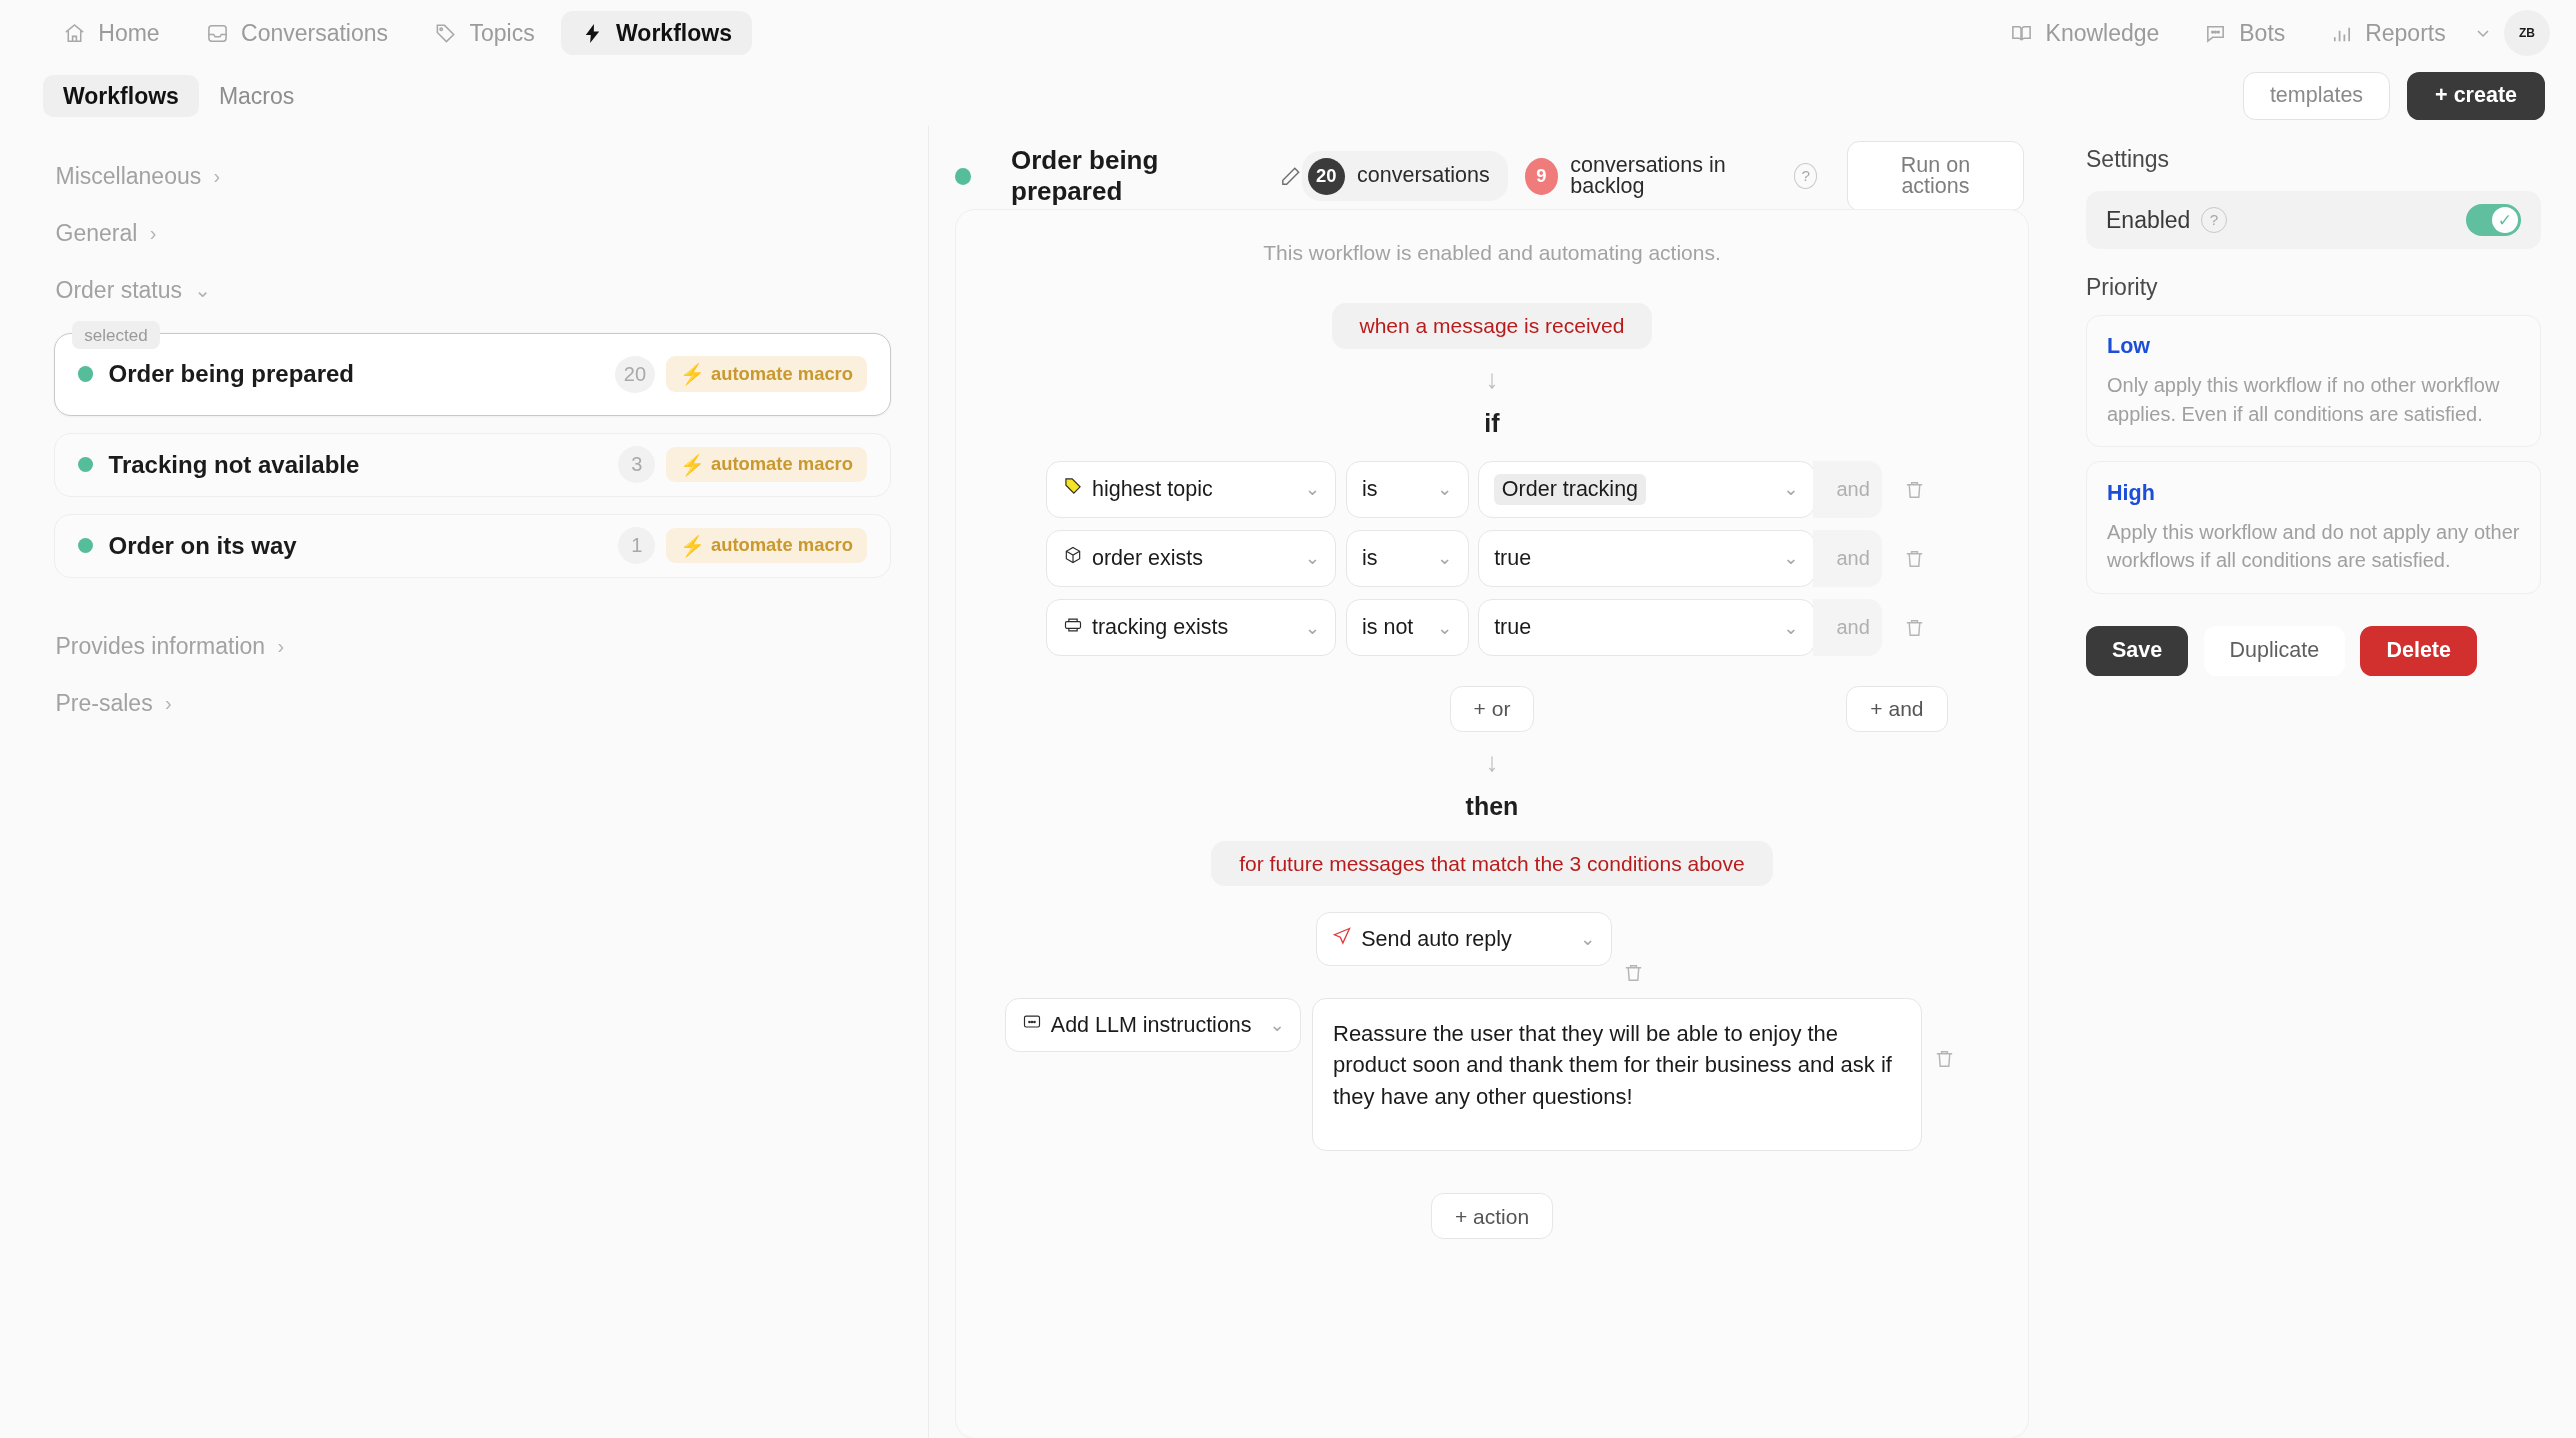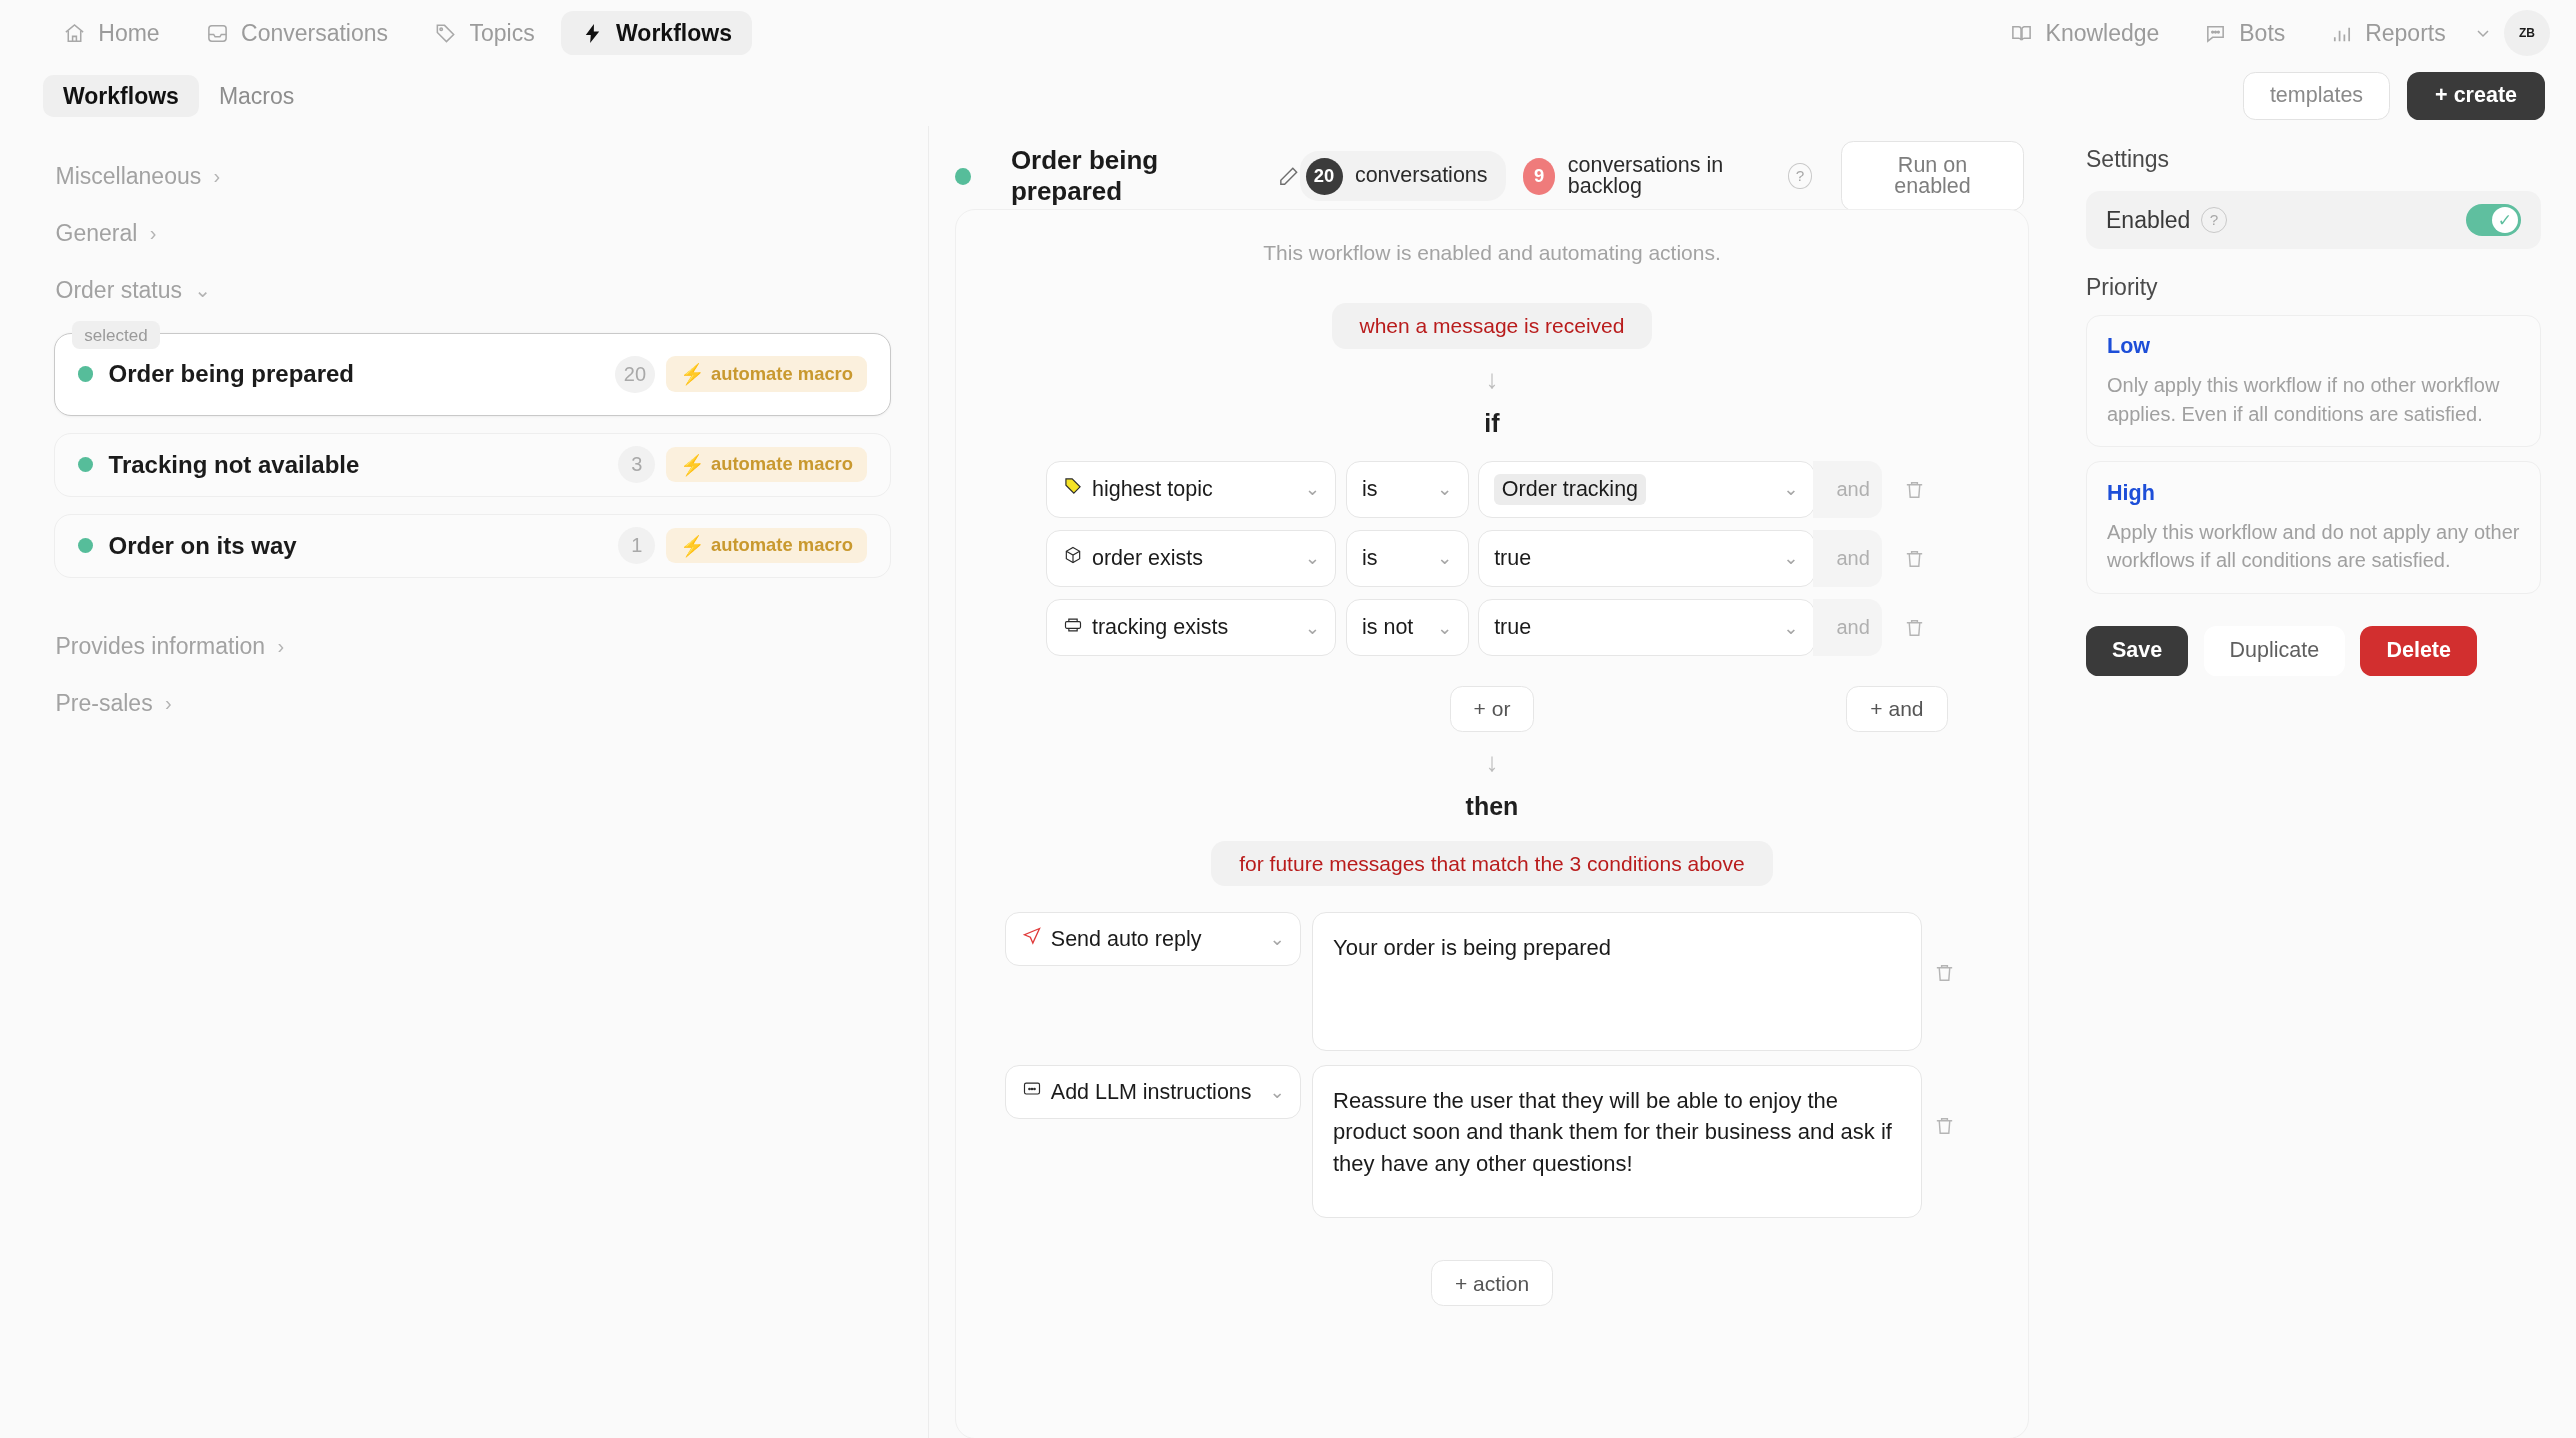--- a/index.html
+++ b/index.html
@@ -413,21 +413,21 @@
         <span class="ch-right">
           <span class="pill-chip">
             <span class="chip-num-dark">20</span>
             <span>conversations</span>
           </span>
           <span class="pill-chip" style="background:transparent;">
             <span class="chip-num-red">9</span>
             <span>conversations in backlog</span>
             <span class="qmark">?</span>
           </span>
-          <button class="btn-run">Run on enabled</button>
+          <button class="btn-run">Run on actions</button>
         </span>
       </div>
 
       <div class="canvas">
         <div class="enabled-note">This workflow is enabled and automating actions.</div>
         <div class="gray-pill">when a message is received</div>
         <div class="arrow-down">↓</div>
         <div class="kw">if</div>
 
         <div class="cond-list">
@@ -528,21 +528,20 @@
           <div class="act-row">
             <div class="act-sel">
               <span>
                 <svg width="20" height="20" viewBox="0 0 24 24" fill="none" stroke="#e03a3a" stroke-width="1.6">
                     <path d="M21 3L3 10.5l7 3 3 7z"></path>
                   </svg>
               </span>
               <span>Send auto reply</span>
               <span class="cz">⌄</span>
             </div>
-            <textarea class="act-text t1" style="">Your order is being prepared</textarea>
             <div class="act-trash">
               <svg width="23" height="23" viewBox="0 0 24 24" fill="none" stroke="#b5b5b5" stroke-width="1.5">
                   <path d="M4 7h16M9 7V5h6v2M6.5 7l1 13h9l1-13"></path>
                 </svg>
             </div>
           </div>
 
           <div class="act-row">
             <div class="act-sel">
               <span>

